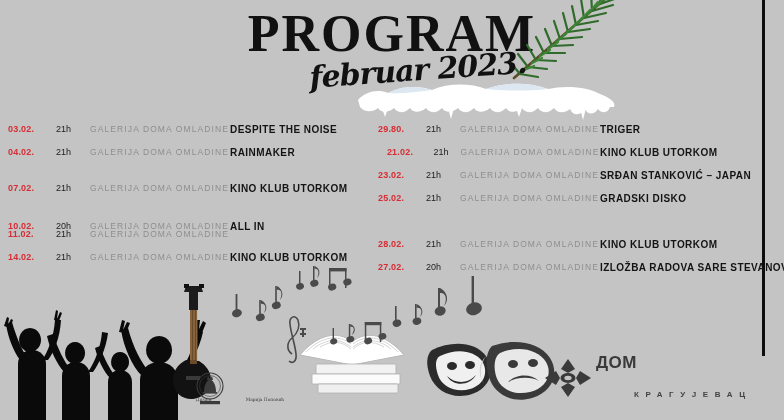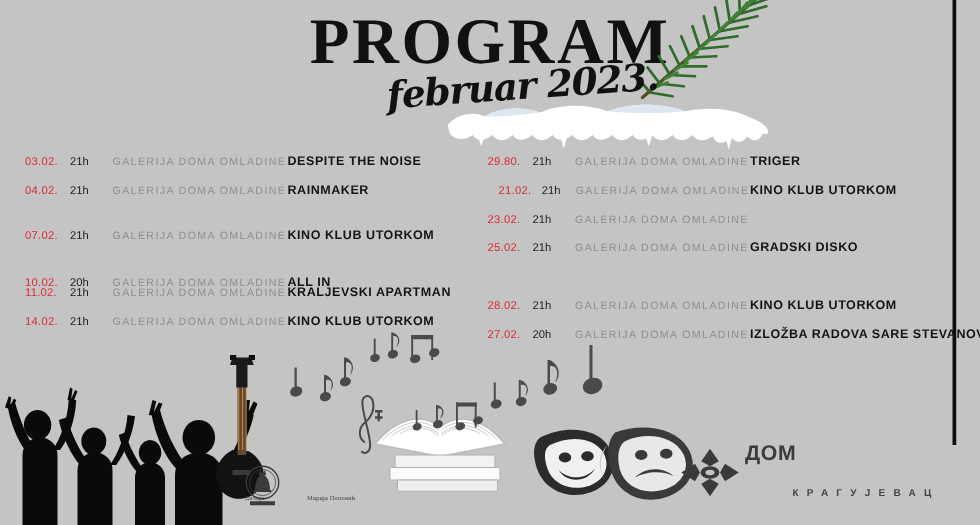--- a/index.html
+++ b/index.html
@@ -47,22 +47,22 @@
   
   .listing { position:absolute; left:0; top:124px; width:784px; height:150px; }
   .col { position:absolute; top:0; }
   .col-left  { left:8px;   width:370px; }
   .col-right { left:378px; width:385px; }
 
   .row { position:absolute; left:0; width:100%; height:16px; }
   .cell { position:absolute; top:0; white-space:nowrap; }
 
   .c-date {
-    left:12px; width:44px;
-    color:#d82c34; font-size:9px; font-weight:400;
+    left:0; width:44px;
+    color:#d82c34; font-size:9px; font-weight:700;
     letter-spacing:.2px;
   }
   .c-time {
     left:48px; width:30px;
     color:#1d1d1d; font-size:9px; font-weight:400;
   }
   .c-venue {
     left:82px; width:140px;
     color:#8e8e8e; font-size:8.5px; font-weight:400;
     letter-spacing:1.1px;
@@ -203,21 +203,20 @@
         <div class="row" style="top: 82px; margin-top: 15px;">
           <div class="cell c-date">10.02.</div>
           <div class="cell c-time">20h</div>
           <div class="cell c-venue">GALERIJA DOMA OMLADINE</div>
           <div class="cell c-title"><span>ALL IN</span></div>
         </div>
         <div class="row" style="top: 105px;">
           <div class="cell c-date">11.02.</div>
           <div class="cell c-time">21h</div>
           <div class="cell c-venue">GALERIJA DOMA OMLADINE</div>
-          <div class="cell c-title"><span>KRALJEVSKI APARTMAN</span></div>
         </div>
         <div class="row" style="top: 128px;">
           <div class="cell c-date">14.02.</div>
           <div class="cell c-time">21h</div>
           <div class="cell c-venue">GALERIJA DOMA OMLADINE</div>
           <div class="cell c-title"><span>KINO KLUB UTORKOM</span></div>
         </div>
       </div>
     <div class="col col-right" id="col-right">
         <div class="row" style="top: 0px;">
@@ -229,20 +228,21 @@
         <div class="row" style="top: 23px; text-align: center;">
           <div class="cell c-date">21.02.</div>
           <div class="cell c-time">21h</div>
           <div class="cell c-venue">GALERIJA DOMA OMLADINE</div>
           <div class="cell c-title"><span>KINO KLUB UTORKOM</span></div>
         </div>
         <div class="row" style="top: 46px;">
           <div class="cell c-date">23.02.</div>
           <div class="cell c-time">21h</div>
           <div class="cell c-venue">GALERIJA DOMA OMLADINE</div>
+          <div class="cell c-title"><span>SRĐAN STANKOVIĆ – JAPAN</span></div>
         </div>
         <div class="row" style="top: 69px;">
           <div class="cell c-date">25.02.</div>
           <div class="cell c-time">21h</div>
           <div class="cell c-venue">GALERIJA DOMA OMLADINE</div>
           <div class="cell c-title"><span>GRADSKI DISKO</span></div>
         </div>
         <div class="row" style="top: 92px; margin-top: 46px;">
           <div class="cell c-date">27.02.</div>
           <div class="cell c-time">20h</div>

